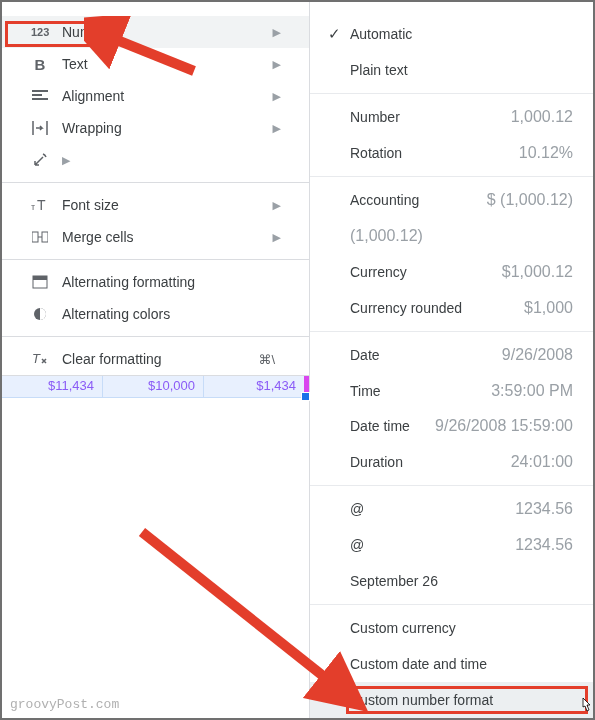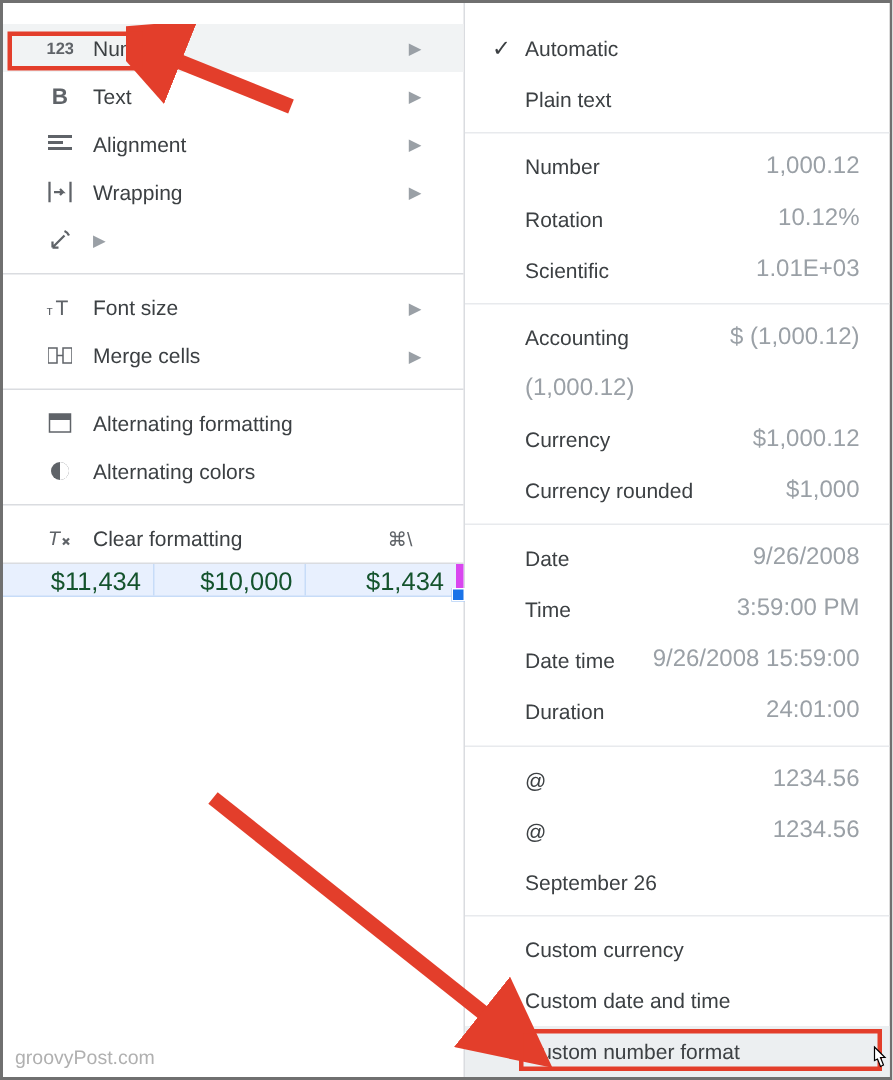--- a/index.html
+++ b/index.html
@@ -75,22 +75,22 @@
     display:flex;
     height:22px;
     border-bottom:1px solid #c7dcf8;
     background:#e8f0fe;
     position:relative;
   }
   .sheet-row .cell {
     flex:1;
     text-align:right;
     padding:2px 8px 0 0;
-    font-size:17px;
-    color:#14532d;
+    font-size:13px;
+    color:#8b5cf6;
     border-right:1px solid #c7dcf8;
   }
   .sheet-row:after{
     content:"";
     position:absolute;
     right:-1px;
     bottom:-4px;
     width:7px;height:7px;
     background:#1a73e8;
     border:1px solid #fff;
@@ -134,20 +134,21 @@
     border:3px solid #e33e2b;
     pointer-events:none;
     z-index:50;
   }
   .watermark{
     position:absolute;
     left:8px; bottom:6px;
     color:#b0b0b0;
     font-size:13px;
     z-index:40;
+    font-family:Liberation Mono, monospace;
   }
   svg.arrow { position:absolute; z-index:45; pointer-events:none;}
   .cursor {
     position:absolute;
     right:-2px;
     bottom:4px;
     width:16px;height:17px;
     z-index:60;
   }
 </style>
@@ -277,25 +278,20 @@
 
     <div class="r-item">
       <span class="check"></span>
       <span class="lab">Number</span>
       <span class="val">1,000.12</span>
     </div>
     <div class="r-item">
       <span class="check"></span>
       <span class="lab">Rotation</span>
       <span class="val">10.12%</span>
-    </div>
-    <div class="r-item">
-      <span class="check"></span>
-      <span class="lab">Scientific</span>
-      <span class="val">1.01E+03</span>
     </div>
     <div class="r-divider"></div>
 
     <div class="r-item">
       <span class="check"></span>
       <span class="lab">Accounting</span>
       <span class="val">$ (1,000.12)</span>
     </div>
     <div class="r-item">
       <span class="check"></span>

